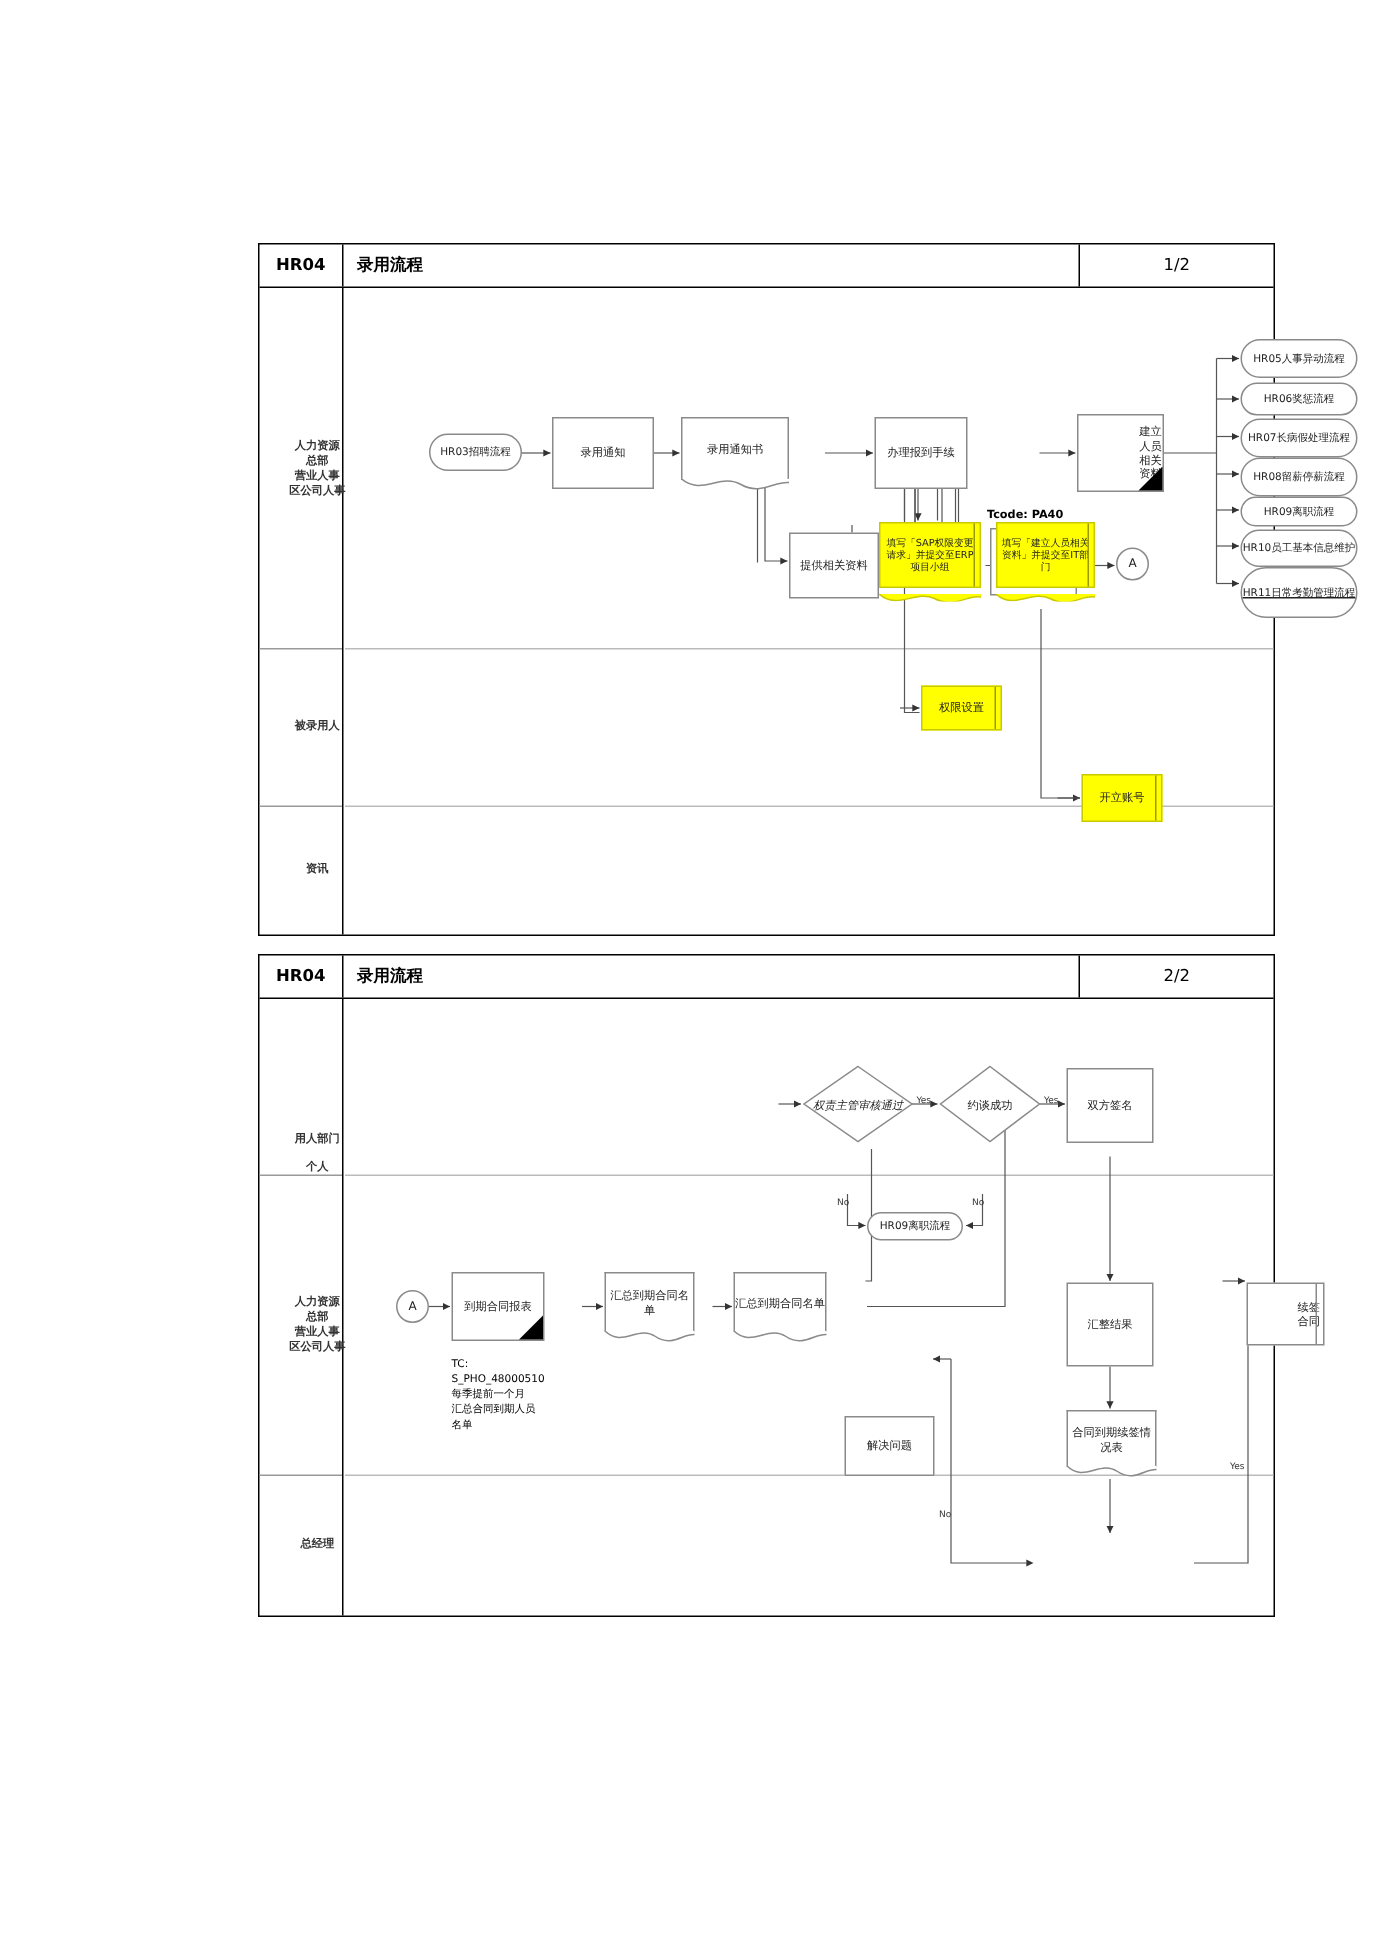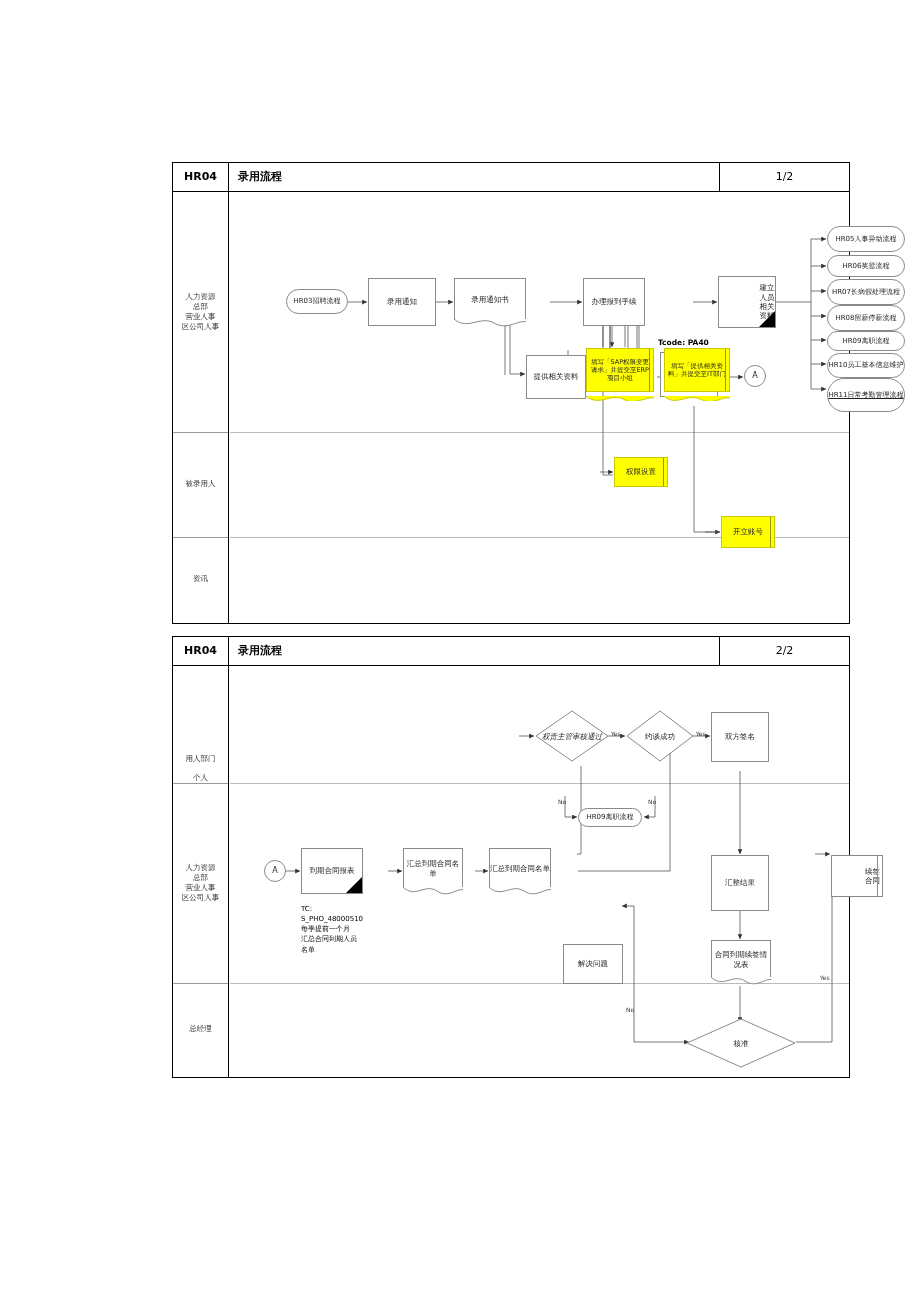--- a/index.html
+++ b/index.html
@@ -13,23 +13,23 @@
   .hdr{position:absolute;left:0;top:0;width:100%;height:29px;border-bottom:1px solid #000;box-sizing:border-box;}
   .hdr .code{position:absolute;left:0;top:0;width:56px;height:28px;line-height:28px;text-align:center;
              font-weight:bold;font-size:11px;border-right:1px solid #000;box-sizing:border-box;}
   .hdr .title{position:absolute;left:57px;top:0;height:28px;line-height:28px;padding-left:8px;
               font-weight:bold;font-size:11px;}
   .hdr .pg{position:absolute;right:0;top:0;width:130px;height:28px;line-height:28px;text-align:center;
            font-size:11px;border-left:1px solid #000;box-sizing:border-box;}
 
   
   .lanecol{position:absolute;left:0;top:29px;width:56px;bottom:0;border-right:1px solid #000;box-sizing:border-box;}
-  .lane{position:absolute;left:0;width:100%;box-sizing:border-box;
+  .lane{position:absolute;left:11px;width:100%;box-sizing:border-box;
         display:flex;align-items:center;justify-content:center;text-align:center;
-        font-size:7.5px;line-height:1.35;color:#333;}
+        font-size:7.5px;line-height:1.35;color:#333;font-weight:bold;}
   .lanesep{position:absolute;left:0;width:100%;height:0;border-top:1px solid #999;}
   .lanesep2{position:absolute;left:57px;right:0;height:0;border-top:1px solid #bbb;}
 
   
   .canvas{position:absolute;left:57px;top:29px;right:0;bottom:0;}
 
   
   .node{position:absolute;box-sizing:border-box;display:flex;align-items:center;justify-content:center;
         text-align:center;font-size:7.5px;line-height:1.25;color:#222;}
   .proc{border:1px solid #8a8a8a;background:#fff;}
@@ -184,21 +184,21 @@
       <div style="position:absolute;left:0;top:43px;width:68px;height:10px;overflow:hidden;">
         <svg width="68" height="10" viewBox="0 0 68 10">
             <path d="M0,0 C13,11 24,-3 37,3 C50,10 60,0 68,2 L68,0 Z" fill="#ffff00" stroke="none"></path>
             <path d="M0,0 C13,11 24,-3 37,3 C50,10 60,0 68,2" fill="none" stroke="#c9c900" stroke-width="1"></path>
           </svg>
       </div>
     </div>
 
     <div class="hlwrap" style="left:434px;top:156px;width:66px;height:52px;">
       <div class="node hl" style="left:0;top:0;width:66px;height:44px;position:absolute;font-size:6.5px;padding:1px 2px;">
-        <span>填写「提供相关资料」并提交至IT部门</span>
+        <span>填写「建立人员相关资料」并提交至IT部门</span>
         <span class="bar"></span>
       </div>
       <div style="position:absolute;left:0;top:43px;width:66px;height:10px;overflow:hidden;">
         <svg width="66" height="10" viewBox="0 0 66 10">
             <path d="M0,0 C12,11 23,-3 36,3 C49,10 58,0 66,2 L66,0 Z" fill="#ffff00" stroke="none"></path>
             <path d="M0,0 C12,11 23,-3 36,3 C49,10 58,0 66,2" fill="none" stroke="#c9c900" stroke-width="1"></path>
           </svg>
       </div>
     </div>
 
@@ -360,21 +360,15 @@
             <path d="M0,0 C12,12 22,-4 34,4 C46,12 54,0 62,3" fill="none" stroke="#8a8a8a" stroke-width="1"></path>
           </svg>
       </span>
     </div>
 
     <div class="node proc" style="left:333px;top:278px;width:60px;height:40px;">解决问题</div>
 
     <div class="edgelbl" style="left:396px;top:340px;">No</div>
     <div class="edgelbl" style="left:590px;top:308px;">Yes</div>
 
-    <div class="dia" style="left:456px;top:352px;width:110px;height:50px;">
-      <svg width="110" height="50">
-          <polygon points="55,1 109,25 55,49 1,25" fill="#fff" stroke="#8a8a8a" stroke-width="1"></polygon>
-        </svg>
-      <div class="dtxt">核准</div>
-    </div>
 
   </div>
 </div>
 
 </body></html>

